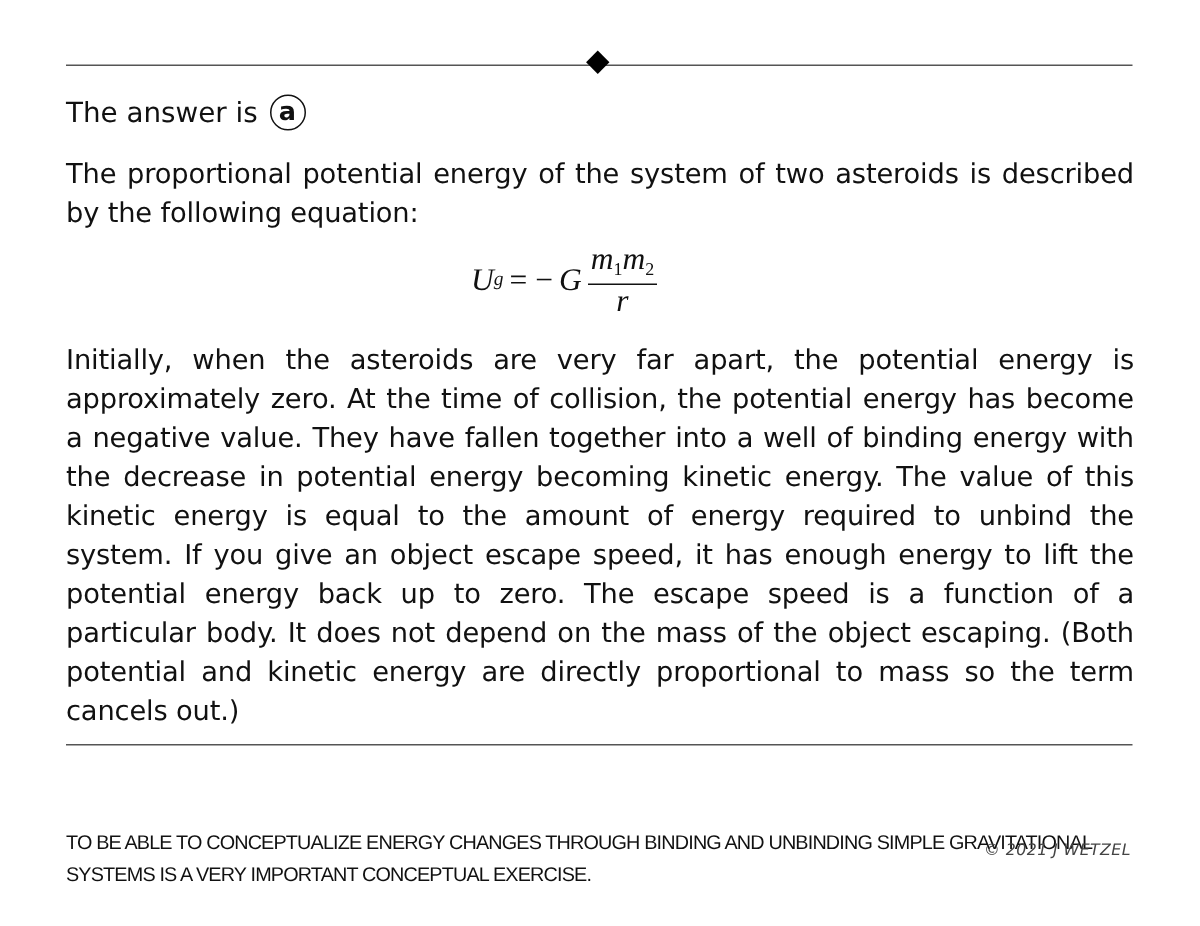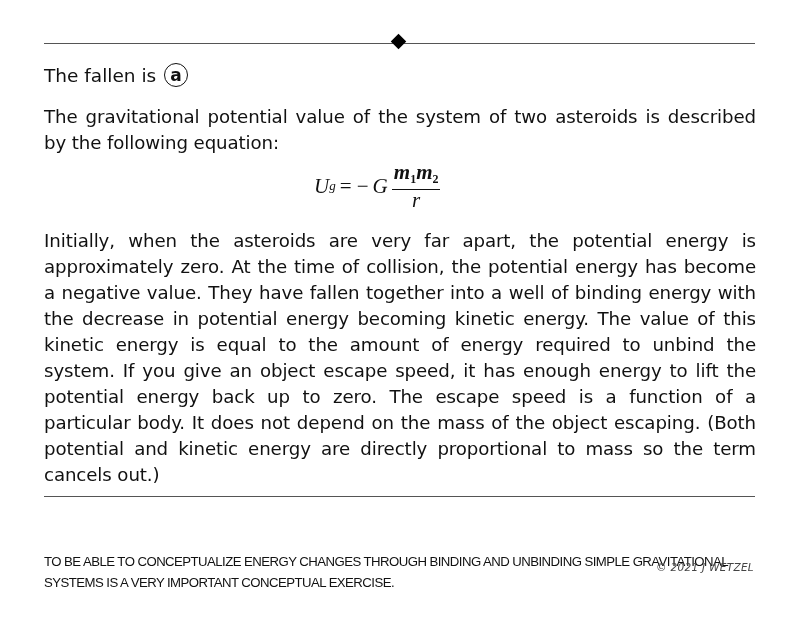--- a/index.html
+++ b/index.html
@@ -8,39 +8,39 @@
   .diamond { position: absolute; left: 393px; top: 36px; width: 11px; height: 11px; background: #000; transform: rotate(45deg); }
   .answer { position: absolute; left: 44px; top: 62px; font-size: 18.5px; line-height: 28px; }
   .answer-circle { display: inline-block; width: 22px; height: 22px; border: 1.3px solid #111; border-radius: 50%; text-align: center; line-height: 22px; font-weight: bold; font-size: 17px; margin-left: 2px; vertical-align: 1px; }
   .para { position: absolute; left: 44px; width: 712px; font-size: 18.2px; line-height: 26px; text-align: justify; letter-spacing: -0.1px; }
   .p1 { top: 104px; }
   .p2 { top: 228px; }
   .eq { position: absolute; left: 314px; top: 162px; font-family: "Liberation Serif", serif; font-size: 21px; font-style: italic; display: flex; align-items: center; }
   .eq .sub { font-size: 13px; vertical-align: -5px; font-style: italic; }
   .eq .op { font-style: normal; margin: 0 4px; }
   .frac { display: inline-flex; flex-direction: column; align-items: center; margin-left: 4px; }
-  .frac .num { border-bottom: 1px solid #111; padding: 0 2px; line-height: 20px; font-weight: bold; }
+  .frac .num { border-bottom: 1px solid #111; padding: 0 2px; line-height: 20px; }
   .frac .den { line-height: 20px; }
   .frac .s { font-size: 12px; font-style: normal; vertical-align: -4px; }
   .bottom-rule { position: absolute; left: 44px; top: 496px; width: 711px; height: 1px; background: #555; }
   .objective { position: absolute; left: 44px; top: 507px; width: 712px; font-family: "Liberation Sans", sans-serif; font-size: 13.2px; line-height: 21px; letter-spacing: -0.55px; color: #111; margin-top: 44px; }
   .copyright { position: absolute; right: 46px; top: 561px; font-size: 10.5px; font-style: italic; color: #444; letter-spacing: 0.3px; }
 </style>
 </head>
 <body>
 
 <div class="top-rule"></div>
 <div class="diamond"></div>
 
 <div class="answer">
-  <span>The fallen is</span>
+  <span>The answer is</span>
   <span class="answer-circle">a</span>
 </div>
 
-<div class="para p1">The gravitational potential value of the system of two asteroids is described by the following equation:</div>
+<div class="para p1">The proportional potential energy of the system of two asteroids is described by the following equation:</div>
 
 <div class="eq">
   <span>U</span>
     <span class="sub">g</span>
   <span class="op">= −</span>
   <span>G</span>
   <span class="frac">
     <span class="num"><span>m</span><span class="s">1</span><span>m</span><span class="s">2</span></span>
     <span class="den">r</span>
   </span>

